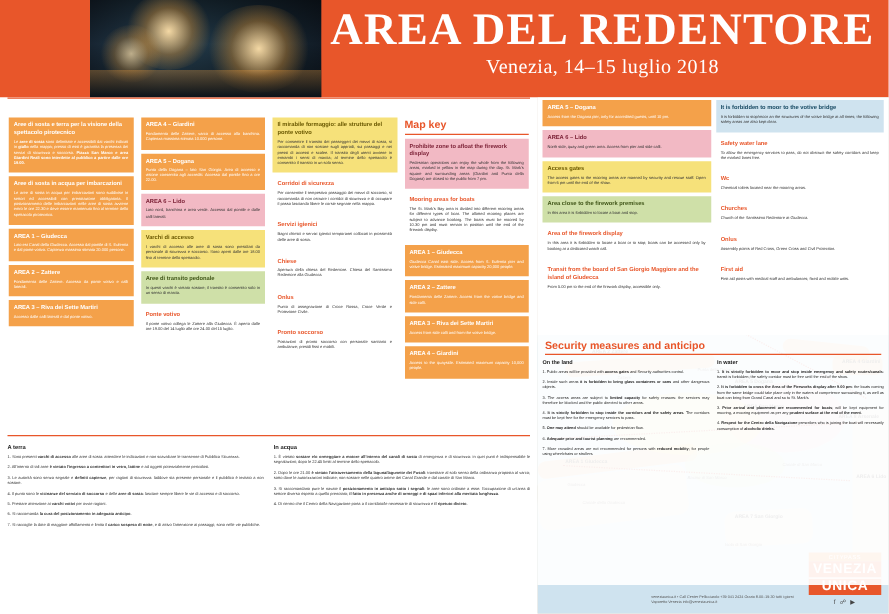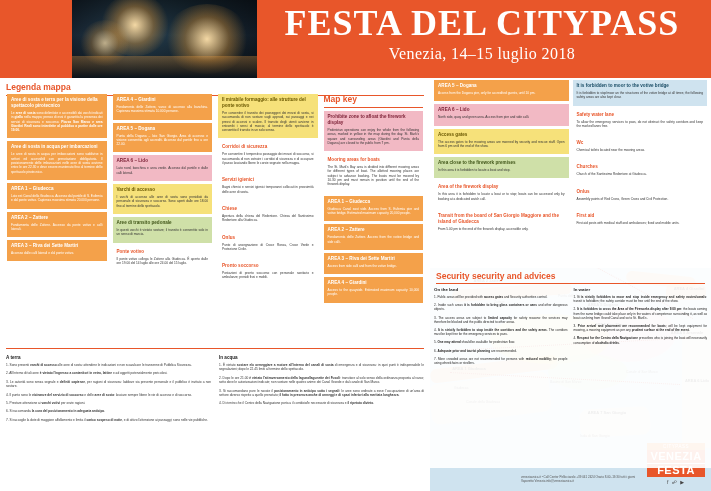--- a/index.html
+++ b/index.html
@@ -121,27 +121,26 @@
 <div class="page">
 
   <div class="header">
     <div class="header-photo">
       <div class="burst b1"></div>
       <div class="burst b2"></div>
       <div class="burst b3"></div>
       <div class="water"></div>
     </div>
     <div class="title-wrap">
-      <div class="fest-title">FESTA DEL CITYPASS</div>
+      <div class="fest-title">AREA DEL REDENTORE</div>
       <div class="fest-sub">Venezia, 14–15 luglio 2018</div>
     </div>
   </div>
 
   <div class="legend-panel">
-    <div class="sec-title">Legenda mappa</div>
     <div class="rule"></div>
 
     <div class="cols">
 
       <div class="col">
         <div class="blk or">
           <h4>Aree di sosta e terra per la visione della spettacolo pirotecnico</h4>
           <p>Le <b>aree di sosta</b> sono delimitate e accessibili dai varchi indicati in <b>giallo</b> nella mappa; presso di essi è garantita la presenza dei servizi di sicurezza e soccorso. <b>Piazza San Marco e area Giardini Reali sono interdette al pubblico a partire dalle ore 19.00.</b></p>
         </div>
         <div class="blk or">
@@ -376,21 +375,21 @@
     <div class="mlabel" style="left:150px; top:356px;">Isola di San Giorgio</div>
     <div class="mlabel" style="left:24px; top:308px;">Giudecca</div>
     <div class="mlabel" style="left:64px; top:222px;">Zattere</div>
     <div class="mlabel" style="left:120px; top:172px;">San Marco</div>
     <div class="mlabel" style="left:200px; top:160px;">Castello</div>
     <div class="mlabel" style="left:236px; top:176px;">Arsenale</div>
     <div class="mlabel it" style="left:196px; top:292px;">Canale di San Marco</div>
   </div>
 
   <div style="position:absolute; left:430px; top:268px; width:281px; height:200px; background:rgba(255,255,255,0.92); z-index:4; padding:0 4px;">
-    <div class="sec-title" style="padding:3px 2px 2px;">Security security and advices</div>
+    <div class="sec-title" style="padding:3px 2px 2px;">Security measures and anticipo</div>
     <div class="rule" style="margin:0 2px 3px;"></div>
     <div style="display:flex; gap:6px;">
       <div style="width:50%;">
         <h5 style="font-size:4.4px; margin-bottom:3px;">On the land</h5>
         <p style="font-size:3.1px; line-height:4.2px; margin-bottom:4px; text-align:justify;">1. Public areas will be provided with <b>access gates</b> and Security authorities control.</p>
         <p style="font-size:3.1px; line-height:4.2px; margin-bottom:4px; text-align:justify;">2. Inside such areas <b>it is forbidden to bring glass containers or cans</b> and other dangerous objects.</p>
         <p style="font-size:3.1px; line-height:4.2px; margin-bottom:4px; text-align:justify;">3. The access areas are subject to <b>limited capacity</b> for safety reasons: the services may therefore be blocked and the public directed to other areas.</p>
         <p style="font-size:3.1px; line-height:4.2px; margin-bottom:4px; text-align:justify;">4. <b>It is strictly forbidden to stop inside the corridors and the safety areas</b>. The corridors must be kept free for the emergency services to pass.</p>
         <p style="font-size:3.1px; line-height:4.2px; margin-bottom:4px; text-align:justify;">5. <b>One may attend</b> should be available for pedestrian flow.</p>
         <p style="font-size:3.1px; line-height:4.2px; margin-bottom:4px; text-align:justify;">6. <b>Adequate prior and tourist planning</b> are recommended.</p>
@@ -403,17 +402,17 @@
         <p style="font-size:3.1px; line-height:4.2px; margin-bottom:4px; text-align:justify;">3. <b>Prior arrival and placement are recommended for boats</b>; will be kept equipment for mooring, a mooring equipment as per any <b>prudent surface at the end of the event</b>.</p>
         <p style="font-size:3.1px; line-height:4.2px; margin-bottom:4px; text-align:justify;">4. <b>Respect for the Centro della Navigazione</b> prescribes who is joining the boat will necessarily consumption of <b>alcoholic drinks</b>.</p>
       </div>
     </div>
   </div>
 
   <div class="credits">veneziaunica.it  •  Call Center Pellicciarolo  +39 041 2424  Orario 8.00–19.30 tutti i giorni  Vaporetto Venezia  info@veneziaunica.it</div>
   <div class="vu-logo">
     <div class="vu-top">CITYPASS</div>
     <div class="vu-mid">VENEZIA</div>
-    <div class="vu-bot">FESTA</div>
+    <div class="vu-bot">UNICA</div>
     <div class="vu-social">f ☍ ▶</div>
   </div>
 
 </div>
 
 </body></html>

